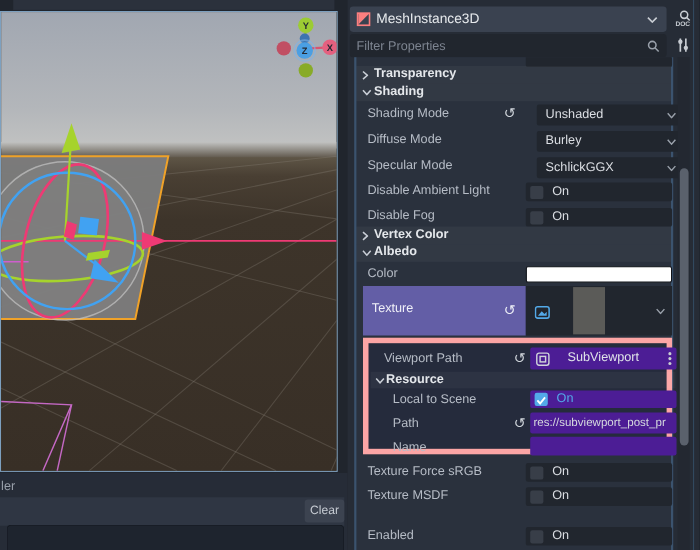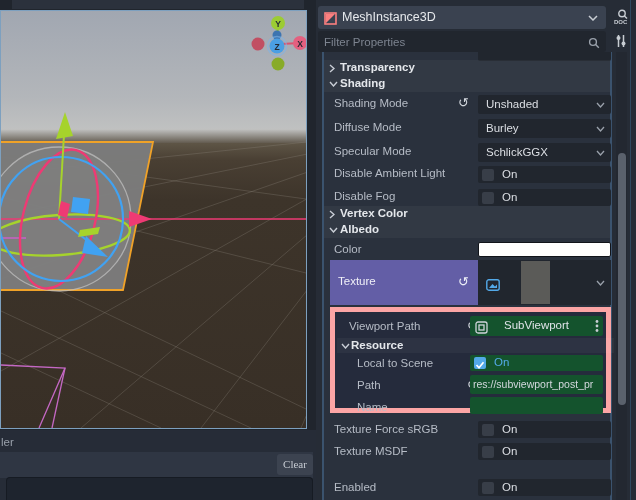--- a/index.html
+++ b/index.html
@@ -13,21 +13,21 @@
   #topstrip-inner { left:12px; top:0; width:292px; height:9px; background:#2b313c; }
 
   
   #viewport { left:0; top:10px; width:307px; height:419px;
     border:1px solid #7da0bf; background:#3a3129; }
   #viewport svg { display:block; }
 
   
   #bottompanel { left:0; top:430px; width:316px; height:70px; background:#262c37; }
   #truncated-label { left:1px; top:6px; color:#99a0aa; font-size:11.5px; }
-  #btoolbar { left:0; top:22px; width:313px; height:26px; background:#2f3643;font-family:Liberation Serif, serif; }
+  #btoolbar { left:0; top:22px; width:313px; height:26px; background:#2f3643; }
   #clear-btn { left:277px; top:2px; width:36px; height:21px; background:#3c4350;
     border-radius:3px; color:#c6cbd2; font-size:11px; text-align:center; line-height:21px; }
   #console { left:6px; top:47px; width:307px; height:23px; background:#1e242e;
     border:1px solid #161b23; border-bottom:none; border-radius:4px 4px 0 0; }
 
   
   #inspector { left:316px; top:0; width:320px; height:500px; background:#262c36; }
   #insp-header { left:2px; top:6px; width:288px; height:23px; background:#3a4250;
     border-radius:3px; }
   #insp-header .title { position:absolute; left:24px; top:4px; color:#e6e9ec; font-size:12.5px; }
@@ -51,42 +51,42 @@
   #scroll-track { left:300px; top:52px; width:11px; height:448px; background:#232831; }
   #scroll-thumb { left:1.5px; top:101px; width:8px; height:252px; background:#5a616c; border-radius:4px; }
 
   .sec { left:8px; width:286px; height:16px; background:rgba(255,255,255,0.04); }
   .sec .sec-label { position:absolute; left:16px; top:1px; color:#e4e7eb;
     font-size:11.5px; font-weight:bold; }
   .sec .arrow { position:absolute; left:5px; top:4px; }
 
   .lbl { position:absolute; color:#b6bcc6; font-size:11.5px; }
   .vbox { position:absolute; left:162px; width:133px; background:#21262e; border-radius:2px; }
-  .drop  { height:19px; }
+  .drop  { height:19px;margin-left:10px; }
   .drop .dtext { position:absolute; left:8px; top:2.5px; color:#dcdfe4; font-size:11.5px; }
   .drop .chev { position:absolute; right:6px; top:7px; }
   .chkbox { position:absolute; width:12px; height:12px; background:#383e48; border-radius:2px; }
   .chkbox.checked { background:#53a9e8; }
   .onlbl { position:absolute; color:#dcdfe4; font-size:11.5px; }
   .onlbl.blue { color:#53a9e8; }
   .revert { position:absolute; color:#d0d5db; font-size:13px; line-height:13px; }
 
   #partial-drop { left:162px; top:52px; width:133px; height:9px; background:#21262e;
     border-radius:0 0 2px 2px; }
 
   #tex-row-hl { left:14px; top:260px; width:148px; height:45px; background:#635ea6; }
   #tex-row-hl .lbl { left:8px; top:15px; color:#f0f0f8; }
   #tex-value { left:162px; top:260px; width:133px; height:45px; background:#21262e; }
   #tex-preview { position:absolute; left:43px; top:1px; width:29px; height:43px; background:#5b5b58; }
   #tex-img-icon { position:absolute; left:8px; top:17px; }
   #tex-chev { position:absolute; right:6px; top:20px; }
 
   #res-panel { left:14px; top:307px; width:281px; height:106px; background:#252b3c;
     border:5px solid #fca5a5; }
-  #res-panel .vbox { left:135px; background:#14532d; }
+  #res-panel .vbox { left:147px; background:#4c1d95; }
   #res-panel .sec { left:2px; width:277px; }
 
   #vp-path-box { top:4px; height:20px; }
   #vp-path-box .ptext { position:absolute; left:0; right:0; top:3px; text-align:center;
     color:#dfe3e8; font-size:11.5px; }
   #vp-icon { position:absolute; left:5px; top:4px; }
   #dots-btn { position:absolute; right:4px; top:3px; }
 
   #path-box { top:63px; height:19px; overflow:hidden; }
   #path-box .ptxt { position:absolute; left:3px; top:3px; color:#d4d8de; font-size:10.5px; white-space:nowrap; }

